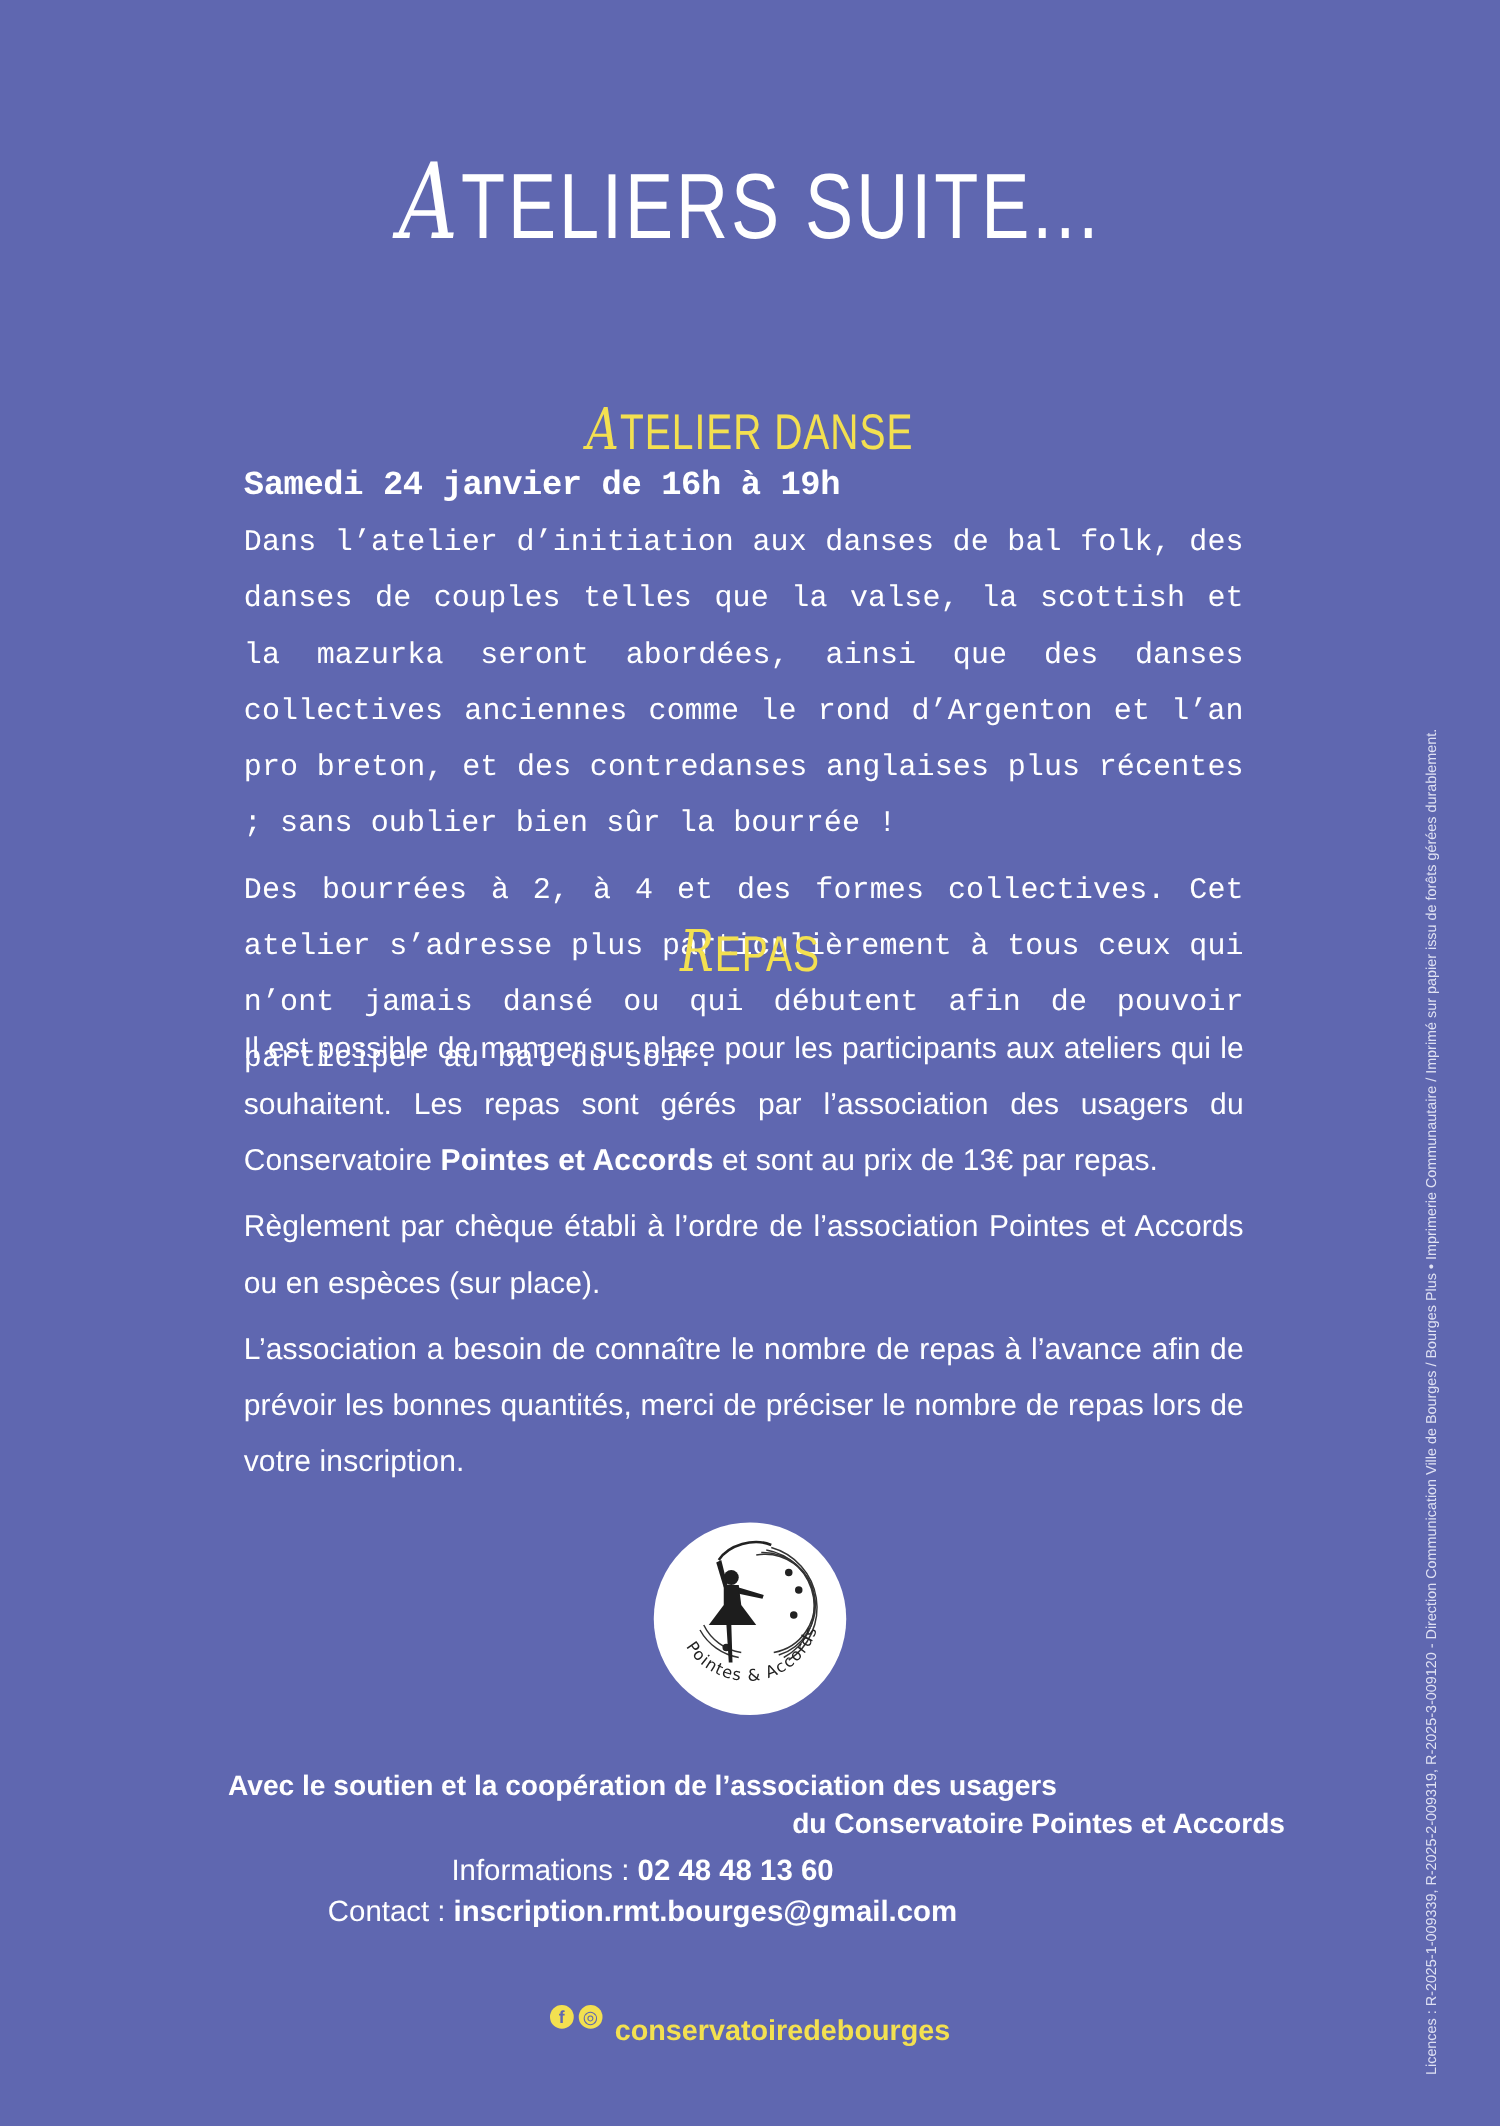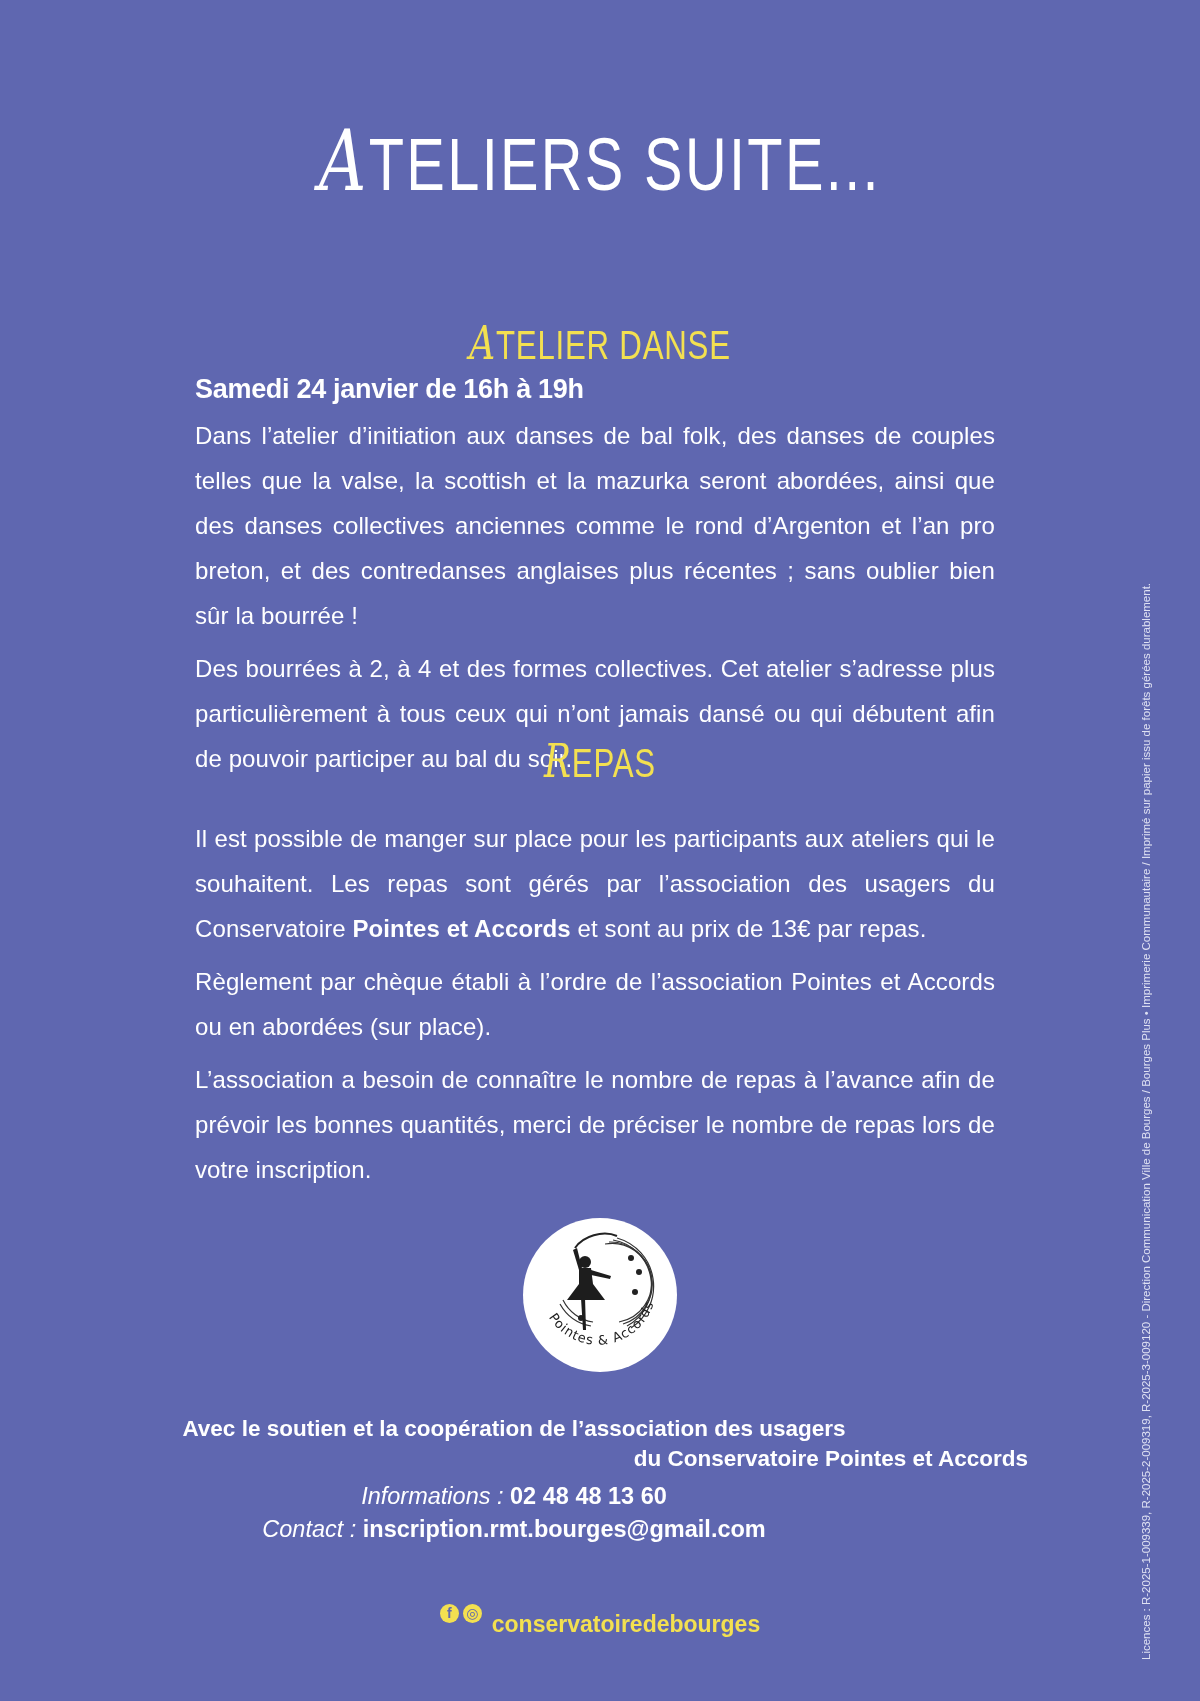--- a/index.html
+++ b/index.html
@@ -104,21 +104,20 @@
       font-weight: 400;
       font-weight: 600;
       margin-bottom: 6px;
     }
     .footer .line {
       font-size: 23.5px;
       line-height: 33px;
     }
     .footer .label {
       font-weight: 400;
-      font-style: italic;
     }
     .social {
       position: absolute;
       top: 1588px;
       left: 0;
       width: 1200px;
       display: flex;
       justify-content: center;
       align-items: center;
       gap: 4px;
@@ -154,31 +153,31 @@
       width: 1240px;
     }
   </style>
 </head>
 <body>
 
 <h1 class="page-title"><span class="cap">A</span><span>TELIERS SUITE...</span></h1>
 
 <h2 class="section-heading" style="top:316px;"><span class="cap">A</span><span>TELIER DANSE</span></h2>
 
-<div class="content-block" style="top:374px;">
+<div class="content-block" style="top:374px;font-family:Liberation Mono, monospace;">
   <p class="subheading">Samedi 24 janvier de 16h à 19h</p>
   <p class="para">Dans l’atelier d’initiation aux danses de bal folk, des danses de couples telles que la valse, la scottish et la mazurka seront abordées, ainsi que des danses collectives anciennes comme le rond d’Argenton et l’an pro breton, et des contredanses anglaises plus récentes ; sans oublier bien sûr la bourrée !</p>
   <p class="para">Des bourrées à 2, à 4 et des formes collectives. Cet atelier s’adresse plus particulièrement à tous ceux qui n’ont jamais dansé ou qui débutent afin de pouvoir participer au bal du soir.</p>
 </div>
 
 <h2 class="section-heading" style="top:734px;"><span class="cap">R</span><span>EPAS</span></h2>
 
 <div class="content-block" style="top:816px;">
   <p class="para"><span>Il est possible de manger sur place pour les participants aux ateliers qui le souhaitent. Les repas sont gérés par l’association des usagers du Conservatoire </span><strong>Pointes et Accords</strong><span> et sont au prix de 13€ par repas.</span></p>
-  <p class="para">Règlement par chèque établi à l’ordre de l’association Pointes et Accords ou en abordées (sur place).</p>
+  <p class="para">Règlement par chèque établi à l’ordre de l’association Pointes et Accords ou en espèces (sur place).</p>
   <p class="para">L’association a besoin de connaître le nombre de repas à l’avance afin de prévoir les bonnes quantités, merci de préciser le nombre de repas lors de votre inscription.</p>
 </div>
 
 <div class="logo-wrap">
   <svg viewBox="0 0 154 154">
     <defs>
       <path id="logoArc" d="M 22 92 A 58 58 0 0 0 132 80"></path>
     </defs>
 
     <g fill="none" stroke="#333" stroke-width="1.2">

